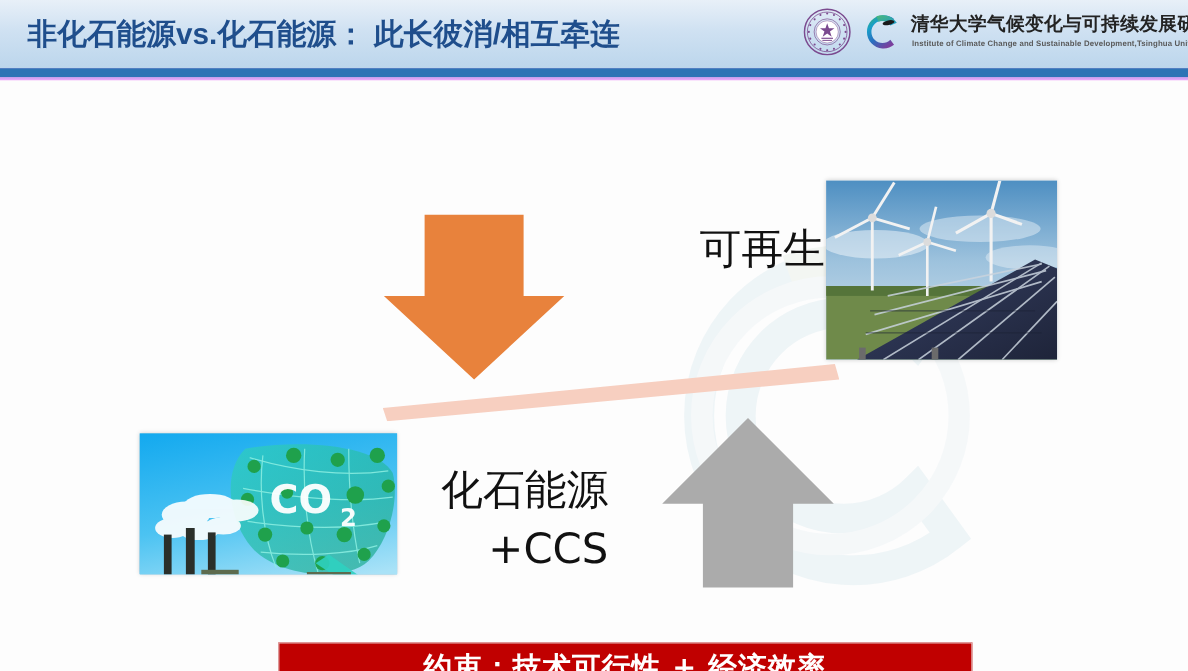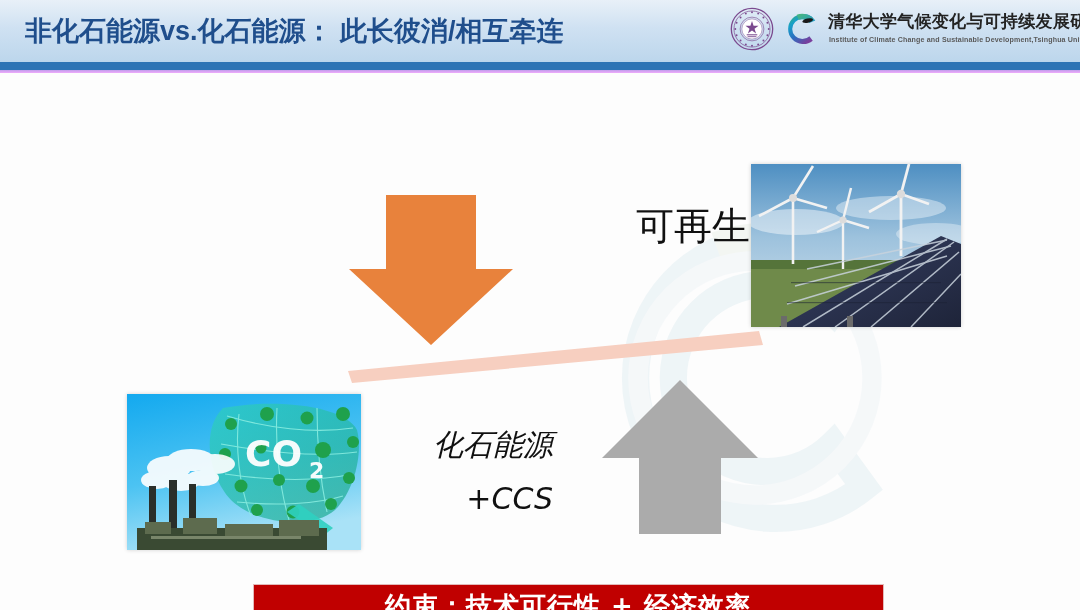--- a/index.html
+++ b/index.html
@@ -131,21 +131,21 @@
     position: absolute;
     left: 751px; top: 91px;
     width: 210px; height: 163px;
     overflow: hidden;
     box-shadow: 0 0 4px rgba(0,0,0,0.18);
     background: #9dc4e0;
   }
   #co2-photo {
     position: absolute;
     left: 127px; top: 321px;
-    width: 234px; height: 156px;
+    width: 234px; height: 128px;
     overflow: hidden;
     box-shadow: 0 0 4px rgba(0,0,0,0.18);
     background: #0aa6ea;
   }
 
   
   #renewable-label {
     position: absolute;
     left: 590px; top: 126px;
     width: 160px;
@@ -153,25 +153,24 @@
     font-size: 38px;
     line-height: 54px;
     color: #111111;
     font-family: "DejaVu Sans", "Liberation Sans", sans-serif;
   }
   #fossil-label {
     position: absolute;
     left: 358px; top: 345px;
     width: 195px;
     text-align: center;
-    font-size: 30px;
+    font-size: 38px;
     line-height: 54px;
     color: #111111;
     font-family: "DejaVu Sans", "Liberation Sans", sans-serif;
-    font-style: italic;
   }
   .label-line { display: block; white-space: nowrap; text-align: right; }
 
   
   #constraint-banner {
     position: absolute;
     left: 253px; top: 511px;
     width: 631px; height: 45px;
     background: #c00000;
     border: 1px solid #e3b9b9;

